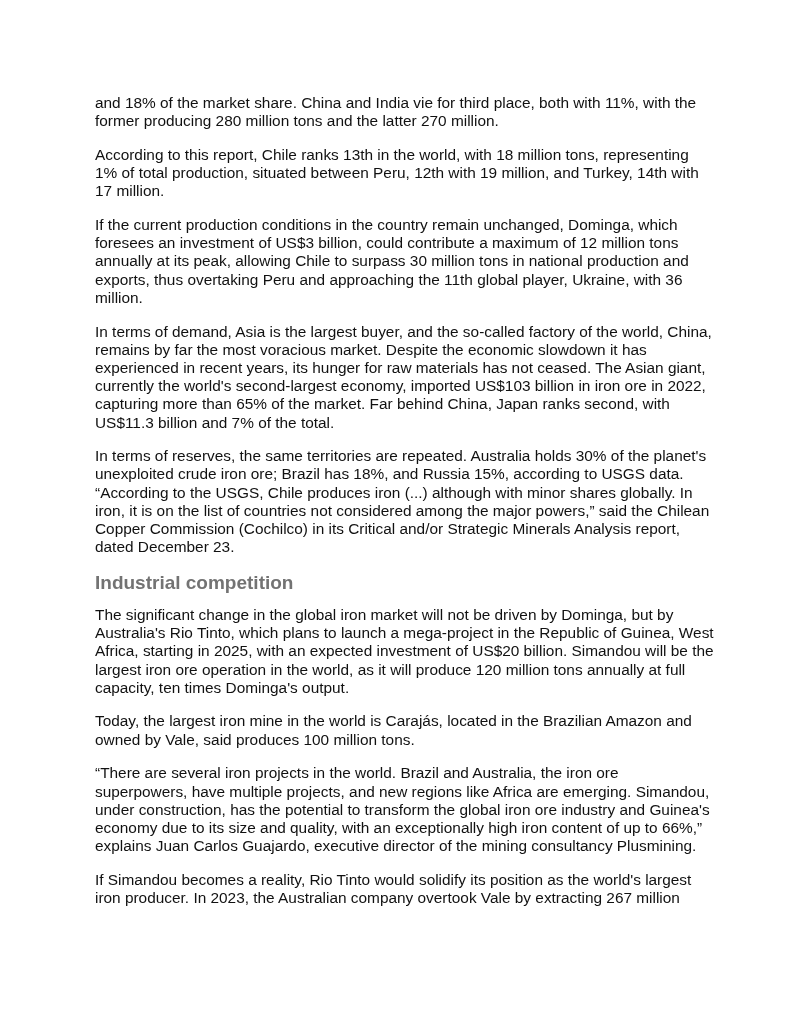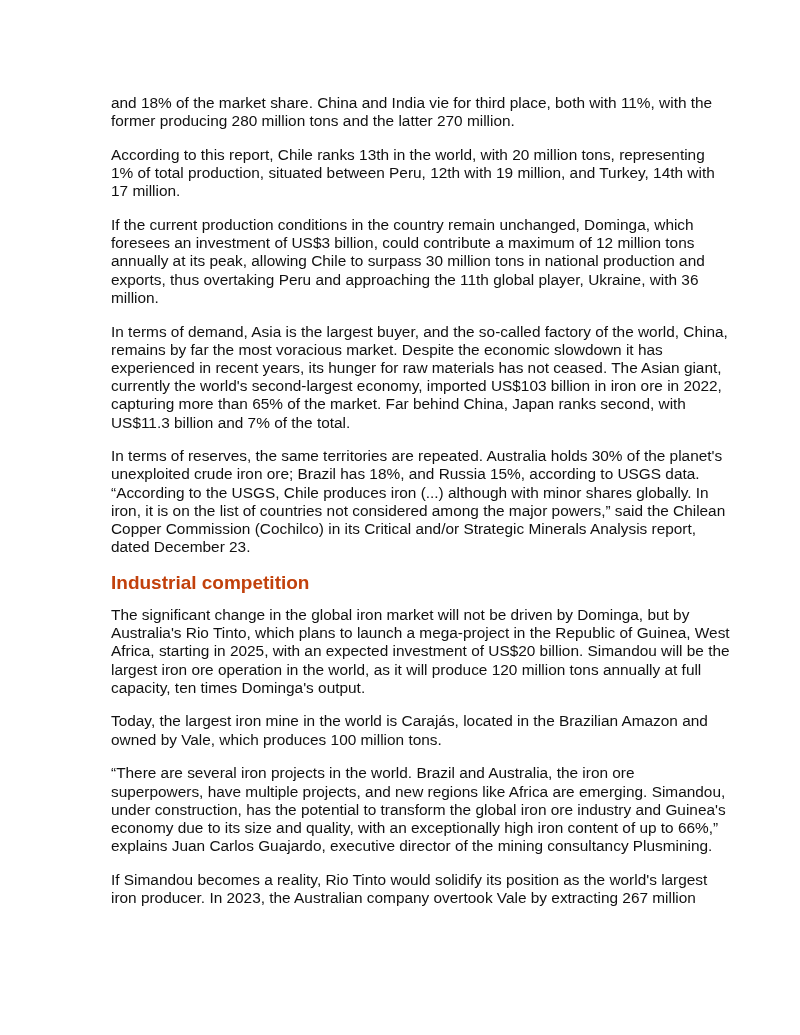--- a/index.html
+++ b/index.html
@@ -1,43 +1,43 @@
 <!DOCTYPE html>
 <html><head>
 <meta charset="utf-8">
 <style>
   html, body { margin: 0; padding: 0; background: #ffffff; }
   body { width: 800px; height: 1035px; overflow: hidden; position: relative; }
   .page {
     position: absolute;
-    left: 111px;
+    left: 95px;
     top: 94px;
     width: 620px;
     font-family: "Liberation Sans", sans-serif;
     font-size: 15.4px;
     line-height: 18.2px;
     color: #111111;
   }
   .page p { margin: 0 0 15.5px 0; }
   .page h2 {
     font-family: "Liberation Sans", sans-serif;
     font-size: 19px;
     font-weight: bold;
     line-height: 22px;
     margin: 1px 0 12px 0;
-    color: #c2410c;
+    color: #737373;
   }
 </style>
 </head>
 <body>
 
 <div class="page">
   <p>and 18% of the market share. China and India vie for third place, both with 11%, with the former producing 280 million tons and the latter 270 million.</p>
-  <p>According to this report, Chile ranks 13th in the world, with 20 million tons, representing 1% of total production, situated between Peru, 12th with 19 million, and Turkey, 14th with 17 million.</p>
+  <p>According to this report, Chile ranks 13th in the world, with 18 million tons, representing 1% of total production, situated between Peru, 12th with 19 million, and Turkey, 14th with 17 million.</p>
   <p>If the current production conditions in the country remain unchanged, Dominga, which foresees an investment of US$3 billion, could contribute a maximum of 12 million tons annually at its peak, allowing Chile to surpass 30 million tons in national production and exports, thus overtaking Peru and approaching the 11th global player, Ukraine, with 36 million.</p>
   <p>In terms of demand, Asia is the largest buyer, and the so-called factory of the world, China, remains by far the most voracious market. Despite the economic slowdown it has experienced in recent years, its hunger for raw materials has not ceased. The Asian giant, currently the world's second-largest economy, imported US$103 billion in iron ore in 2022, capturing more than 65% of the market. Far behind China, Japan ranks second, with US$11.3 billion and 7% of the total.</p>
   <p>In terms of reserves, the same territories are repeated. Australia holds 30% of the planet's unexploited crude iron ore; Brazil has 18%, and Russia 15%, according to USGS data. “According to the USGS, Chile produces iron (...) although with minor shares globally. In iron, it is on the list of countries not considered among the major powers,” said the Chilean Copper Commission (Cochilco) in its Critical and/or Strategic Minerals Analysis report, dated December 23.</p>
   <h2>Industrial competition</h2>
   <p>The significant change in the global iron market will not be driven by Dominga, but by Australia's Rio Tinto, which plans to launch a mega-project in the Republic of Guinea, West Africa, starting in 2025, with an expected investment of US$20 billion. Simandou will be the largest iron ore operation in the world, as it will produce 120 million tons annually at full capacity, ten times Dominga's output.</p>
-  <p>Today, the largest iron mine in the world is Carajás, located in the Brazilian Amazon and owned by Vale, which produces 100 million tons.</p>
+  <p>Today, the largest iron mine in the world is Carajás, located in the Brazilian Amazon and owned by Vale, said produces 100 million tons.</p>
   <p>“There are several iron projects in the world. Brazil and Australia, the iron ore superpowers, have multiple projects, and new regions like Africa are emerging. Simandou, under construction, has the potential to transform the global iron ore industry and Guinea's economy due to its size and quality, with an exceptionally high iron content of up to 66%,” explains Juan Carlos Guajardo, executive director of the mining consultancy Plusmining.</p>
   <p>If Simandou becomes a reality, Rio Tinto would solidify its position as the world's largest iron producer. In 2023, the Australian company overtook Vale by extracting 267 million</p>
 </div>
 
 </body></html>

